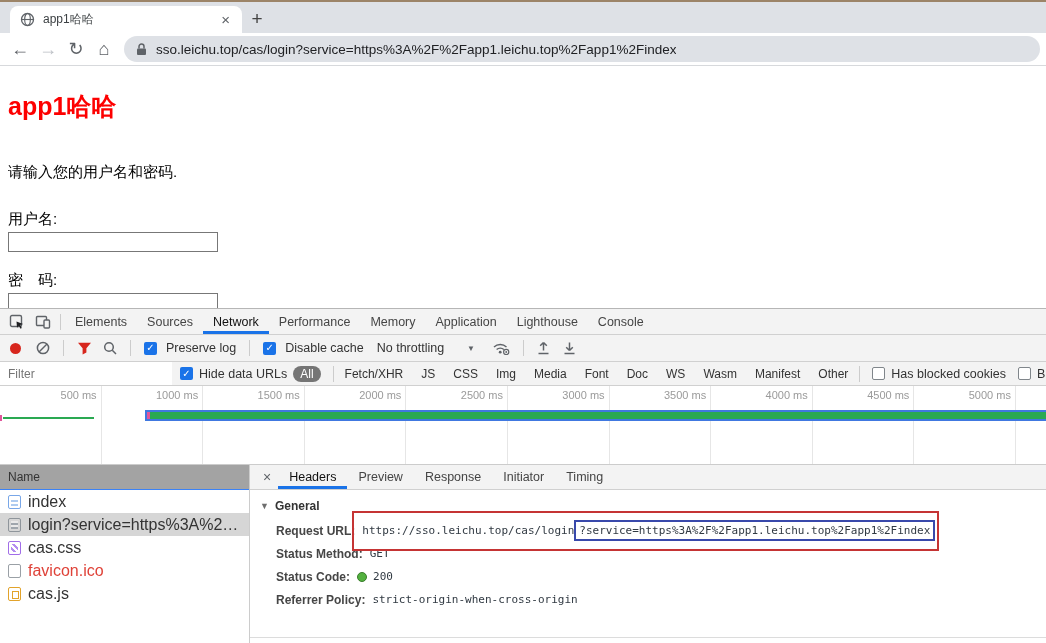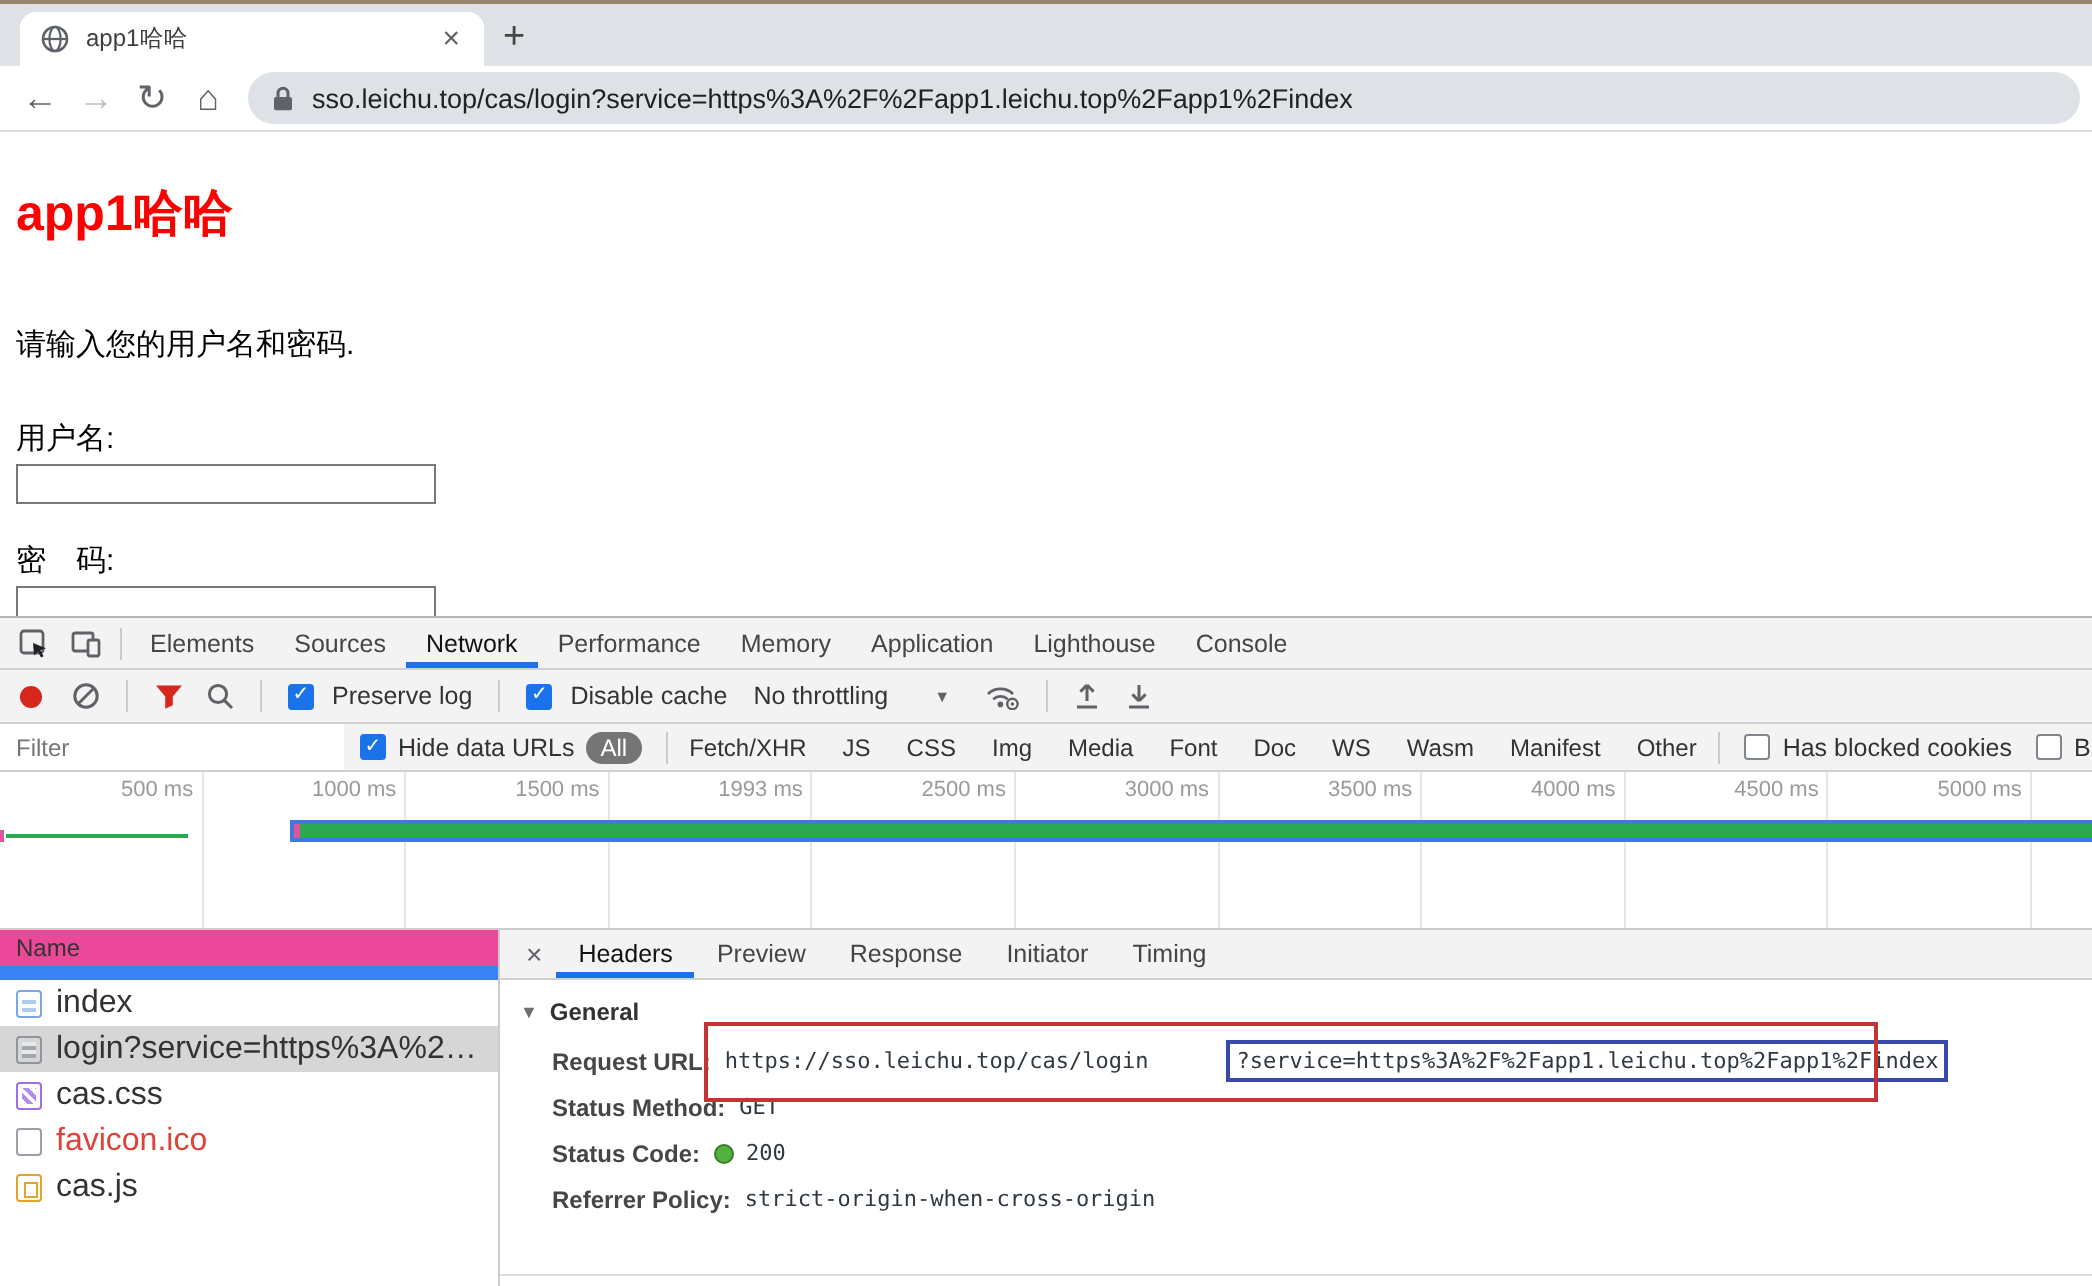--- a/index.html
+++ b/index.html
@@ -69,21 +69,21 @@
   .ov-fill { flex:1; }
   .ov-line { position:absolute; left:3px; top:31px; width:91px; height:2px; background:#2aa952; }
   .ov-line-tick { position:absolute; left:0; top:29px; width:2px; height:6px; background:#e0559a; }
   .ov-bar { position:absolute; left:145px; right:0; top:24px; height:11px;
             background:#2aa952; border:2px solid #4078e0; border-right:none; }
   .ov-bar-tick { position:absolute; left:0; top:0; width:3px; height:7px; background:#e0559a; }
 
   
   .dt-main { display:flex; height:178px; background:#fff; }
   .dt-left { width:250px; flex:none; border-right:1px solid #ccc; }
-  .name-header { height:25px; border-bottom:7px solid #3b82f6; background:#ec4899;
+  .name-header { height:25px; border-bottom:1px solid #3b82f6; background:#a3a3a3;
                  display:flex; align-items:center; padding-left:8px; color:#333; }
   .req-row { height:23px; display:flex; align-items:center; gap:7px; padding:0 6px 0 8px; color:#333; }
   .req-row.selected { background:#d6d6d6; }
   .req-name { overflow:hidden; white-space:nowrap; text-overflow:ellipsis; font-size:16px; }
   .req-row.failed .req-name { color:#df4238; }
   .ficon { width:13px; height:14px; border-radius:2px; flex:none; position:relative; }
   .ficon.doc-blue { border:1px solid #79a7e8;
       background:repeating-linear-gradient(#fff 0 2px,#aecbf0 2px 4px) content-box; padding:2px; }
   .ficon.doc-gray { border:1px solid #8f959b;
       background:repeating-linear-gradient(#e9e9e9 0 2px,#9fa6ad 2px 4px) content-box; padding:2px; }
@@ -99,21 +99,21 @@
   .detail-tab { height:100%; display:flex; align-items:center; padding:0 11px; font-size:12.5px; color:#454545; }
   .detail-tab.active { color:#111; border-bottom:3px solid #1a73e8; padding-top:3px; }
   .detail-body { position:relative; flex:1; background:#fff; overflow:hidden; }
   .gen-header { display:flex; align-items:center; gap:6px; padding:9px 0 0 10px;
                 font-weight:bold; color:#333; font-size:12px; }
   .tri { font-size:9px; color:#6e6e6e; }
   .field-row { height:23px; display:flex; align-items:center; padding-left:26px; white-space:nowrap; }
   .field-row.first { margin-top:6px; }
   .fkey { font-weight:bold; color:#464646; font-size:12px; margin-right:7px; }
   .fval { font-family:"DejaVu Sans Mono", monospace; font-size:11px; color:#303942; }
-  .svc-box { border:2px solid #3949ab; padding:2px 3px;margin-left:39px; }
+  .svc-box { border:2px solid #3949ab; padding:2px 3px; }
   .status-dot { display:inline-block; width:10px; height:10px; border-radius:50%;
                 background:#53b13f; border:1px solid #3a7d2c; margin-right:6px; vertical-align:-1px; }
   .red-annotation { position:absolute; left:102px; top:21px; width:587px; height:40px;
                     border:2px solid #c53434; pointer-events:none; }
   .body-sep { position:absolute; left:0; right:0; top:147px; height:1px; background:#dcdcdc; }
 
   svg { display:block; }
 </style>
 </head>
 <body>
@@ -267,21 +267,21 @@
       <span class="cb unchecked" style="margin-left:6px;"></span>
       <span class="tool-label">Blocked Requests</span>
 
     </div>
   </div>
 
   <div class="dt-overview">
     <div class="ov-cell">500 ms</div>
     <div class="ov-cell">1000 ms</div>
     <div class="ov-cell">1500 ms</div>
-    <div class="ov-cell">1993 ms</div>
+    <div class="ov-cell">2000 ms</div>
     <div class="ov-cell">2500 ms</div>
     <div class="ov-cell">3000 ms</div>
     <div class="ov-cell">3500 ms</div>
     <div class="ov-cell">4000 ms</div>
     <div class="ov-cell">4500 ms</div>
     <div class="ov-cell">5000 ms</div>
     <div class="ov-fill"></div>
     <div class="ov-line-tick"></div>
     <div class="ov-line"></div>
     <div class="ov-bar">

